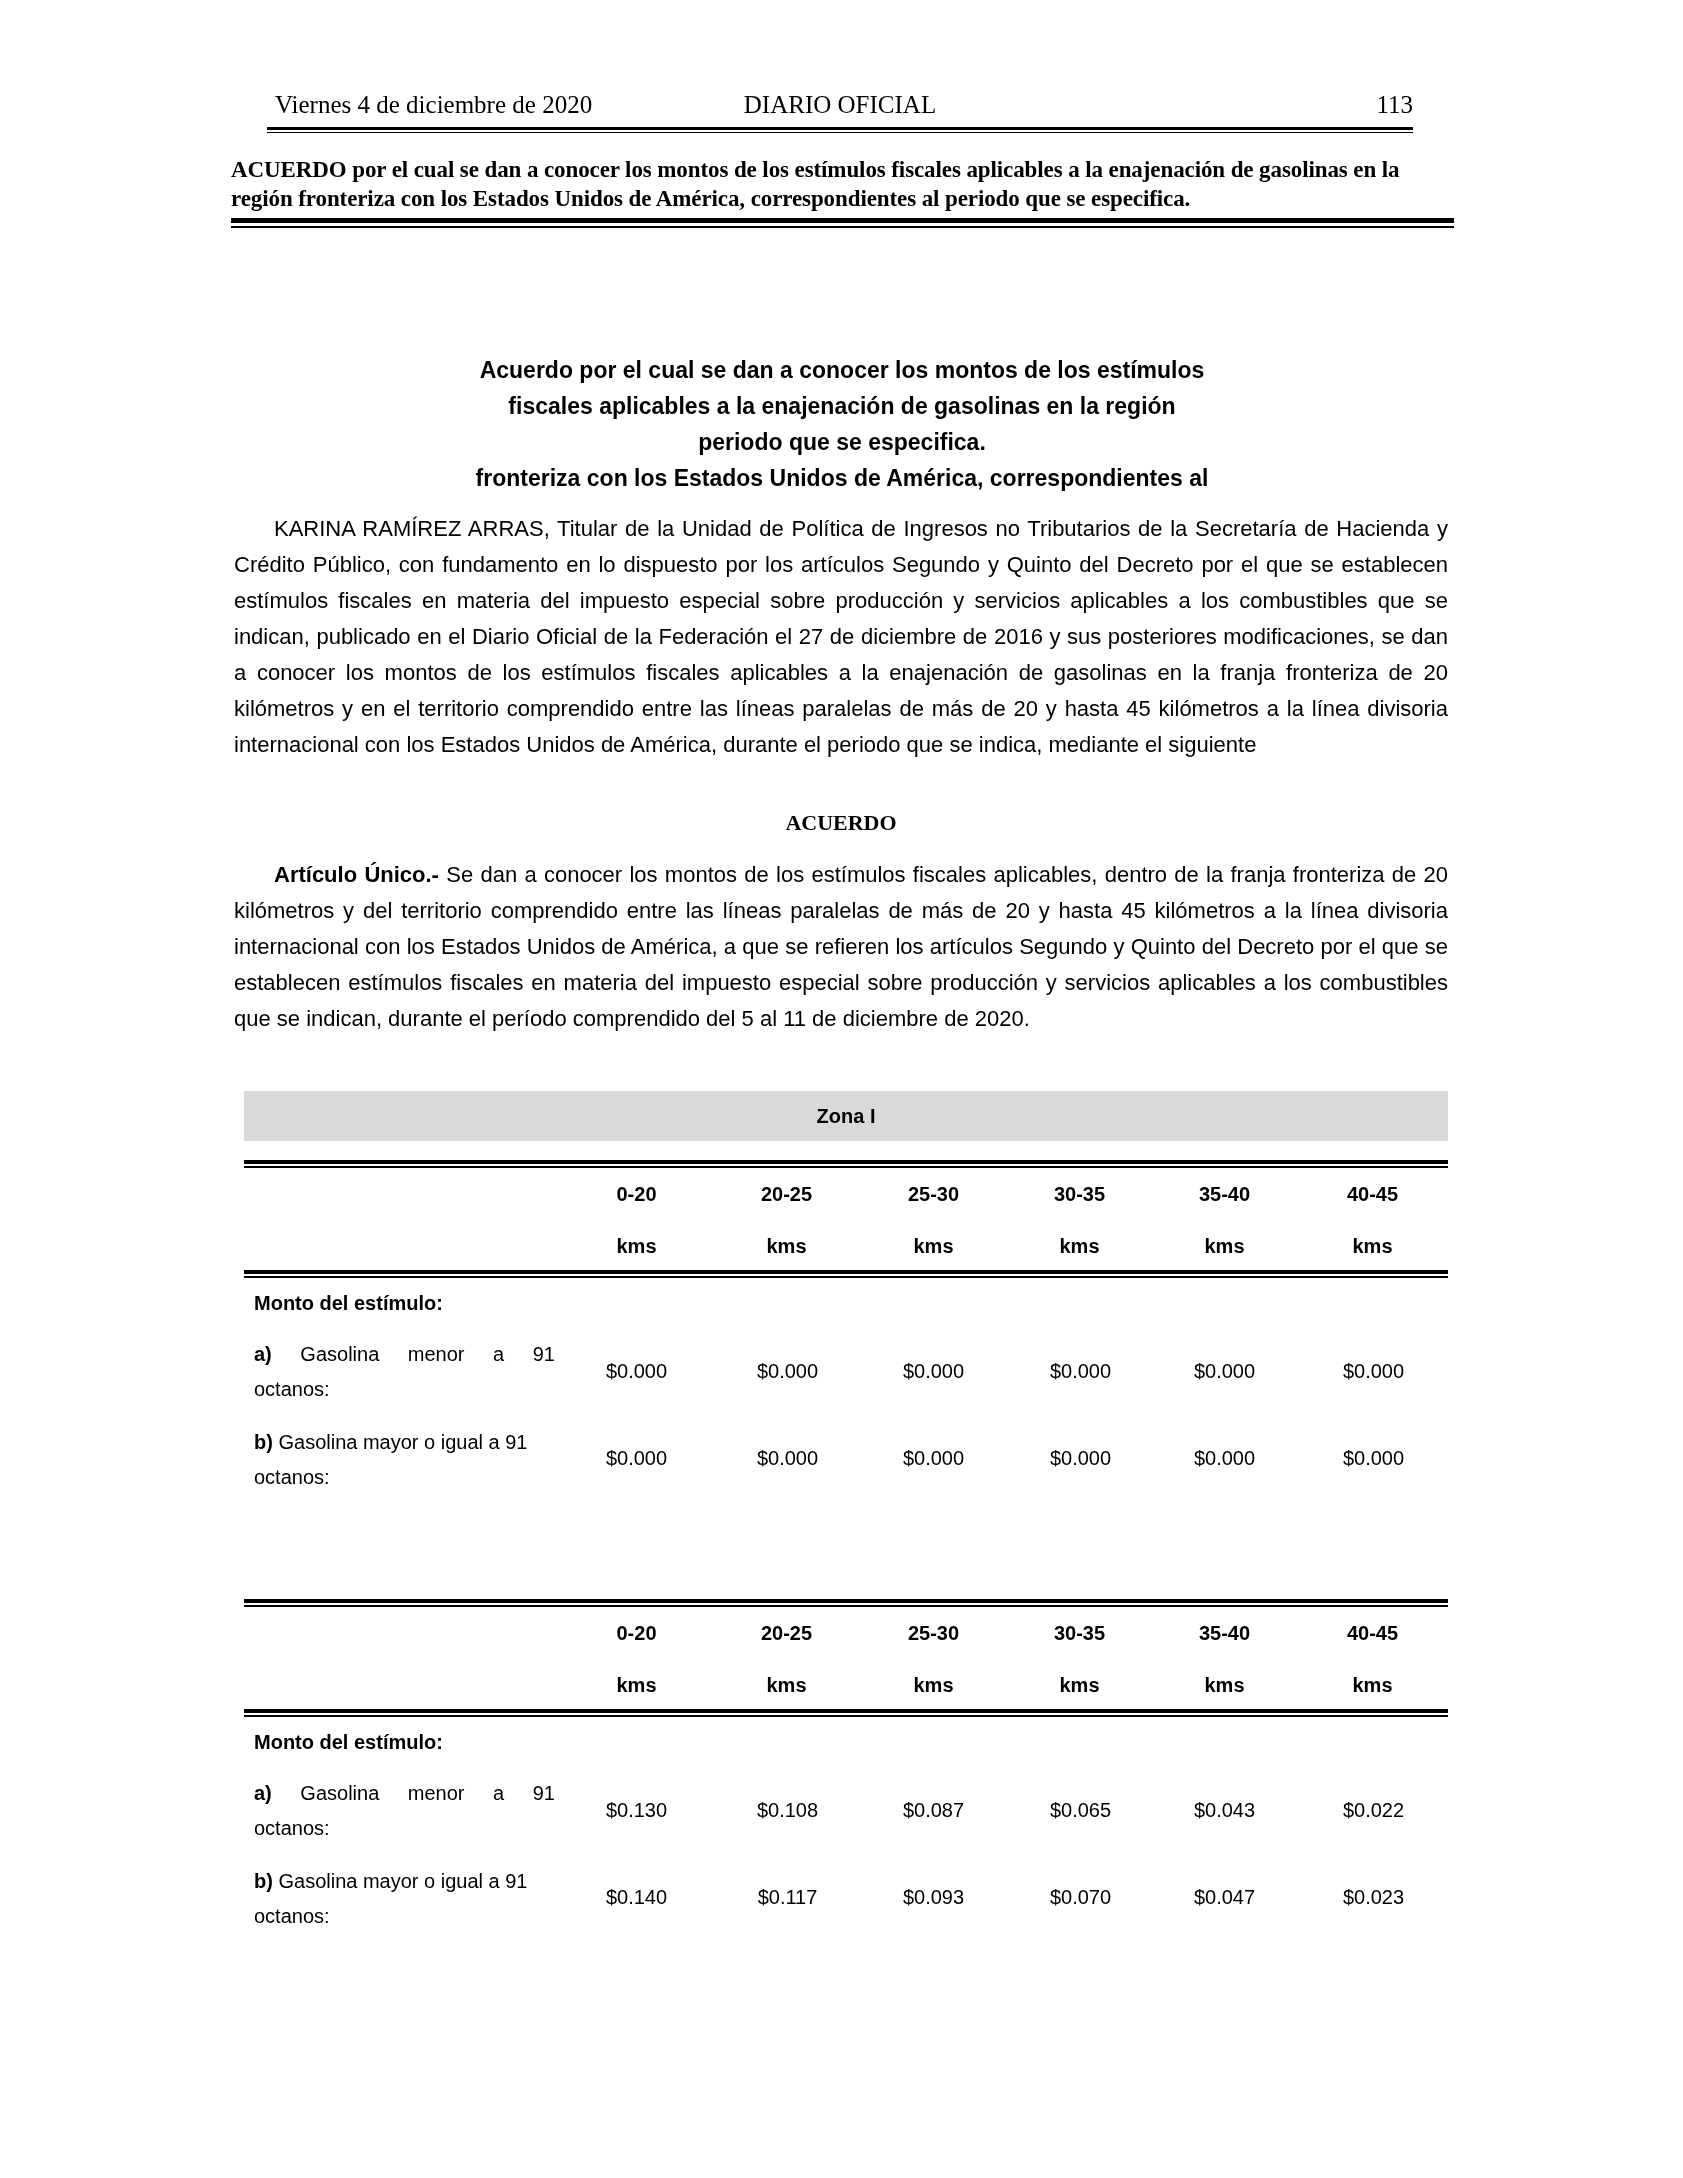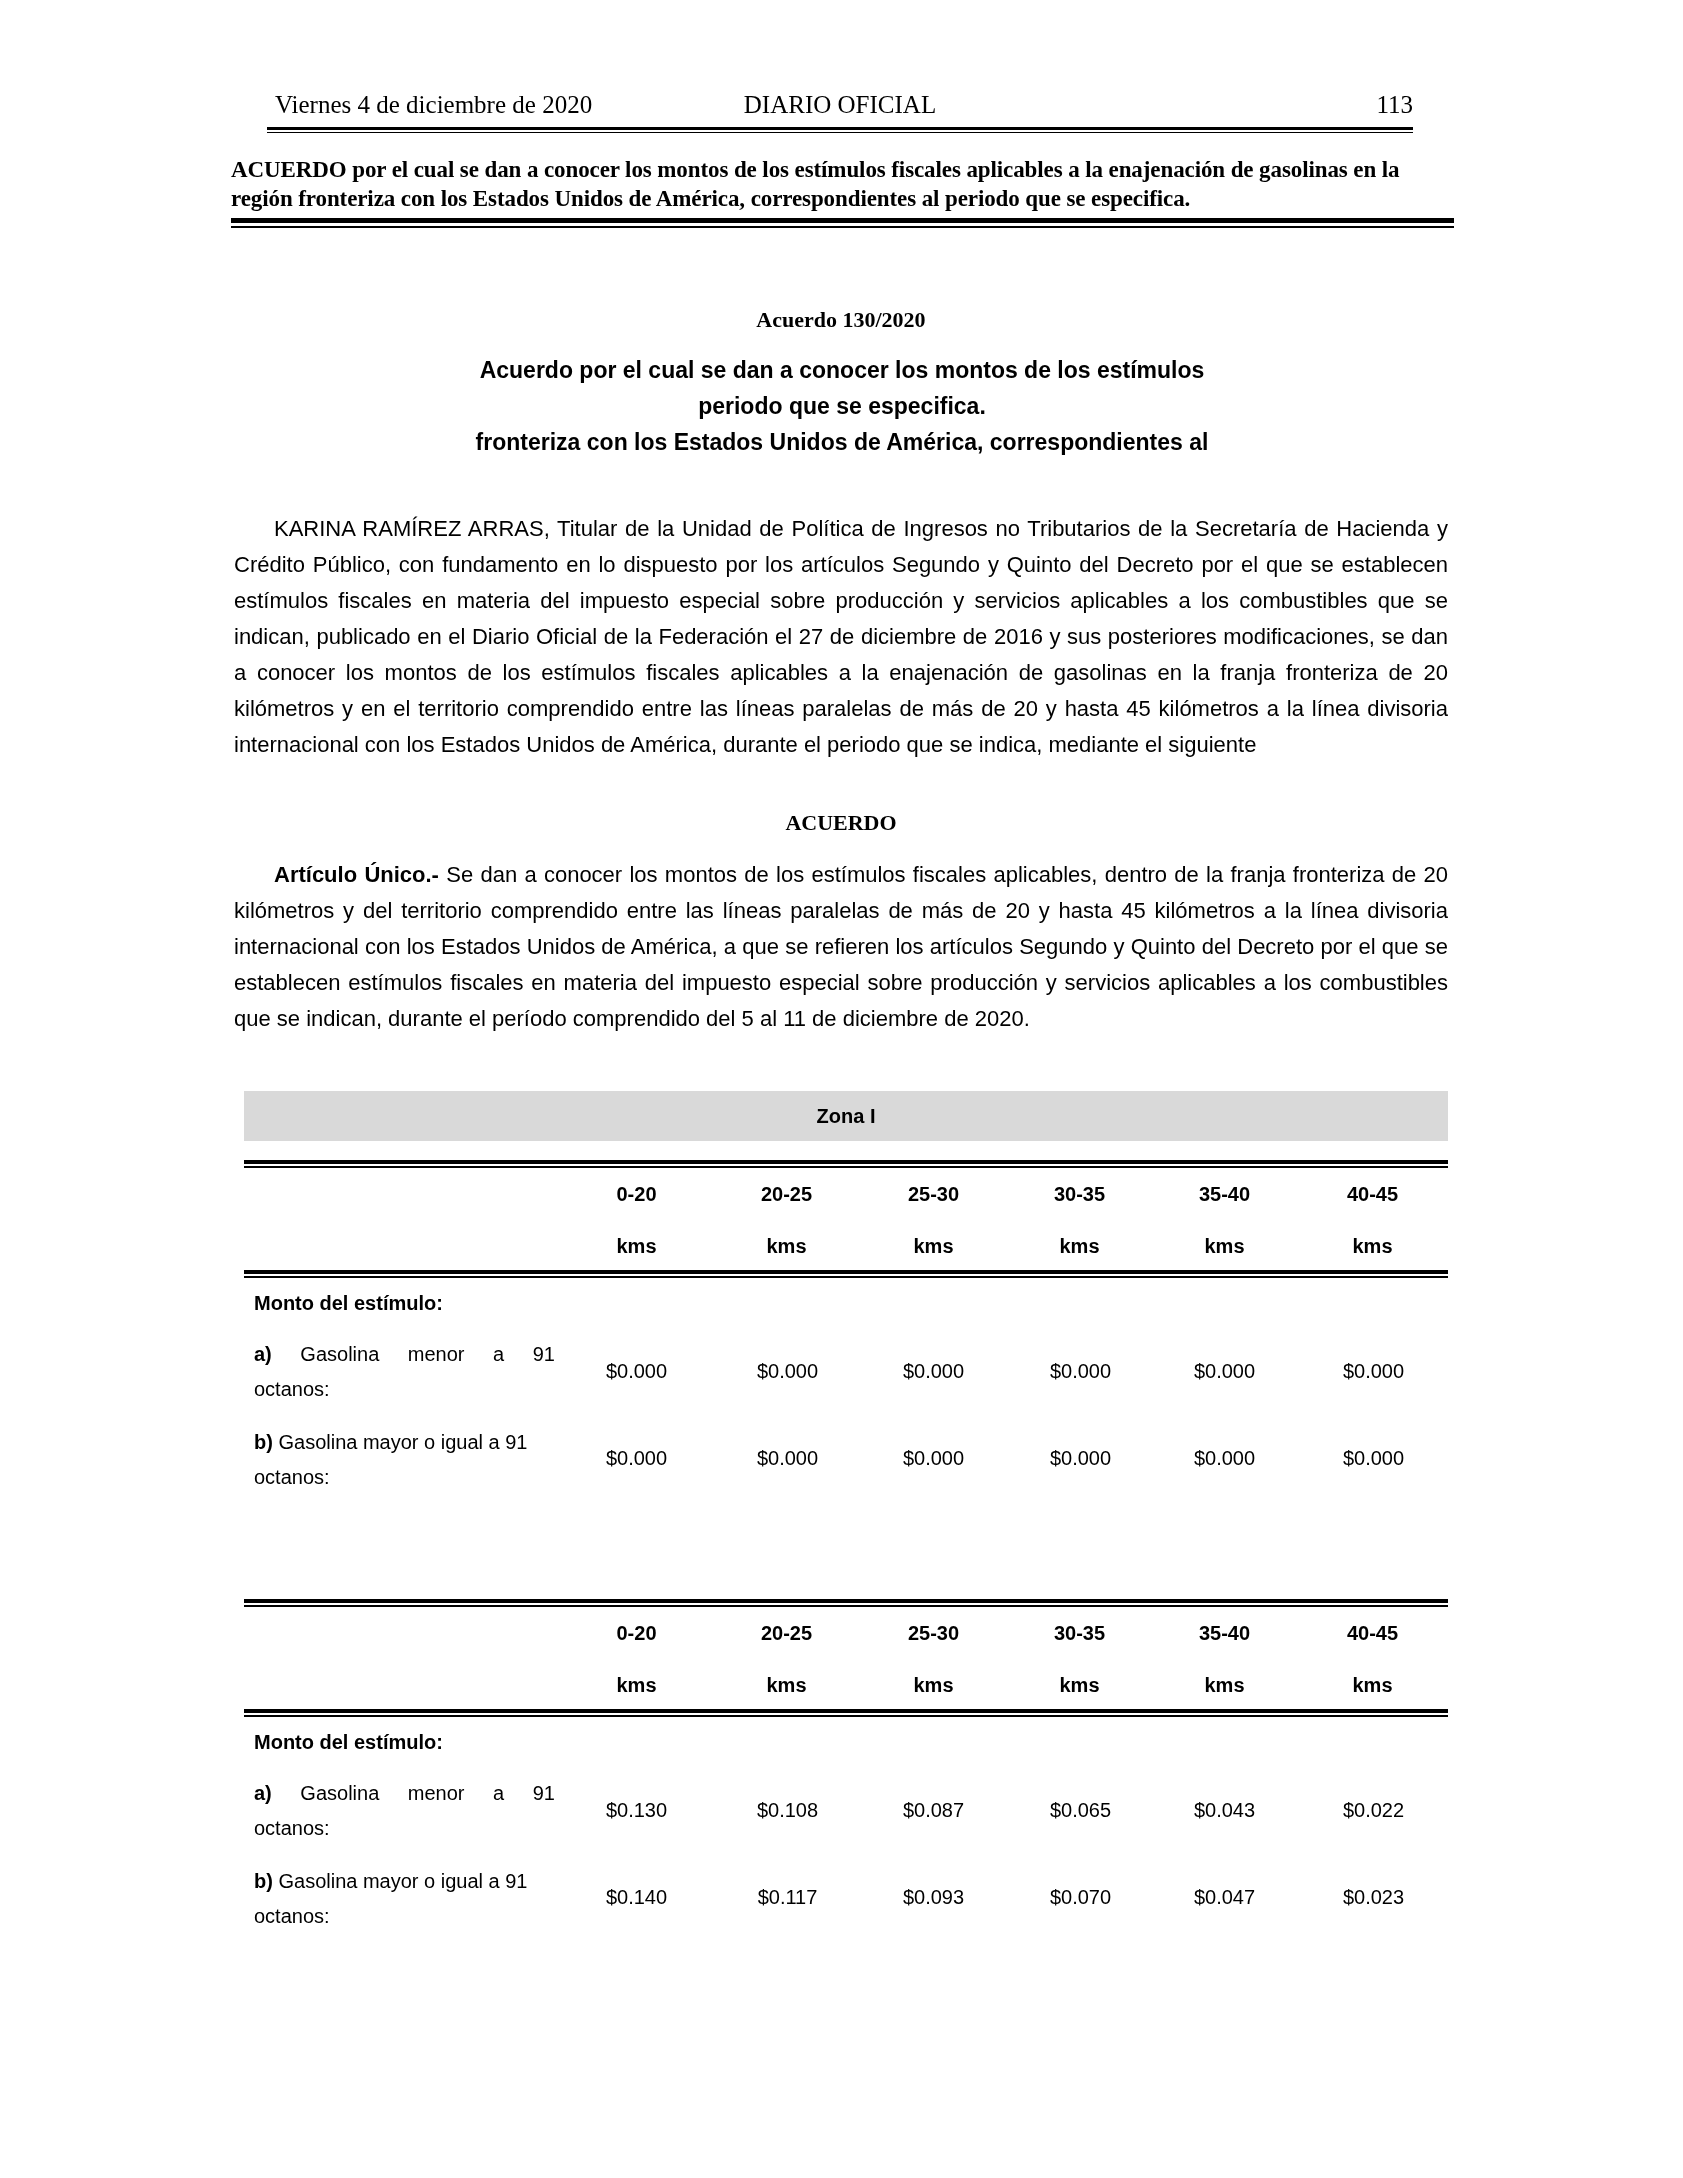--- a/index.html
+++ b/index.html
@@ -69,24 +69,24 @@
     <span class="rh-date">Viernes 4 de diciembre de 2020</span>
     <span class="rh-title">DIARIO OFICIAL</span>
     <span class="rh-page">113</span>
   </div>
   <div class="run-rule"></div>
 
   <div class="decree-title">ACUERDO por el cual se dan a conocer los montos de los estímulos fiscales aplicables a la enajenación de gasolinas en la región fronteriza con los Estados Unidos de América, correspondientes al periodo que se especifica.</div>
   <div class="decree-rule"></div>
 
 
-  <div class="acuerdo-num">Acuerdo 130/2020</div>
 
   <div class="summary-title sans">
     <div>Acuerdo por el cual se dan a conocer los montos de los estímulos</div>
+    <div>fiscales aplicables a la enajenación de gasolinas en la región</div>
     <div>periodo que se especifica.</div>
     <div>fronteriza con los Estados Unidos de América, correspondientes al</div>
   </div>
 
   <div class="para para-1 sans">KARINA RAMÍREZ ARRAS, Titular de la Unidad de Política de Ingresos no Tributarios de la Secretaría de Hacienda y Crédito Público, con fundamento en lo dispuesto por los artículos Segundo y Quinto del Decreto por el que se establecen estímulos fiscales en materia del impuesto especial sobre producción y servicios aplicables a los combustibles que se indican, publicado en el Diario Oficial de la Federación el 27 de diciembre de 2016 y sus posteriores modificaciones, se dan a conocer los montos de los estímulos fiscales aplicables a la enajenación de gasolinas en la franja fronteriza de 20 kilómetros y en el territorio comprendido entre las líneas paralelas de más de 20 y hasta 45 kilómetros a la línea divisoria internacional con los Estados Unidos de América, durante el periodo que se indica, mediante el siguiente</div>
 
   <div class="acuerdo-heading">ACUERDO</div>
 
   <div class="para para-2 sans"><b>Artículo Único.-</b><span> Se dan a conocer los montos de los estímulos fiscales aplicables, dentro de la franja fronteriza de 20 kilómetros y del territorio comprendido entre las líneas paralelas de más de 20 y hasta 45 kilómetros a la línea divisoria internacional con los Estados Unidos de América, a que se refieren los artículos Segundo y Quinto del Decreto por el que se establecen estímulos fiscales en materia del impuesto especial sobre producción y servicios aplicables a los combustibles que se indican, durante el período comprendido del 5 al 11 de diciembre de 2020.</span></div>
 

